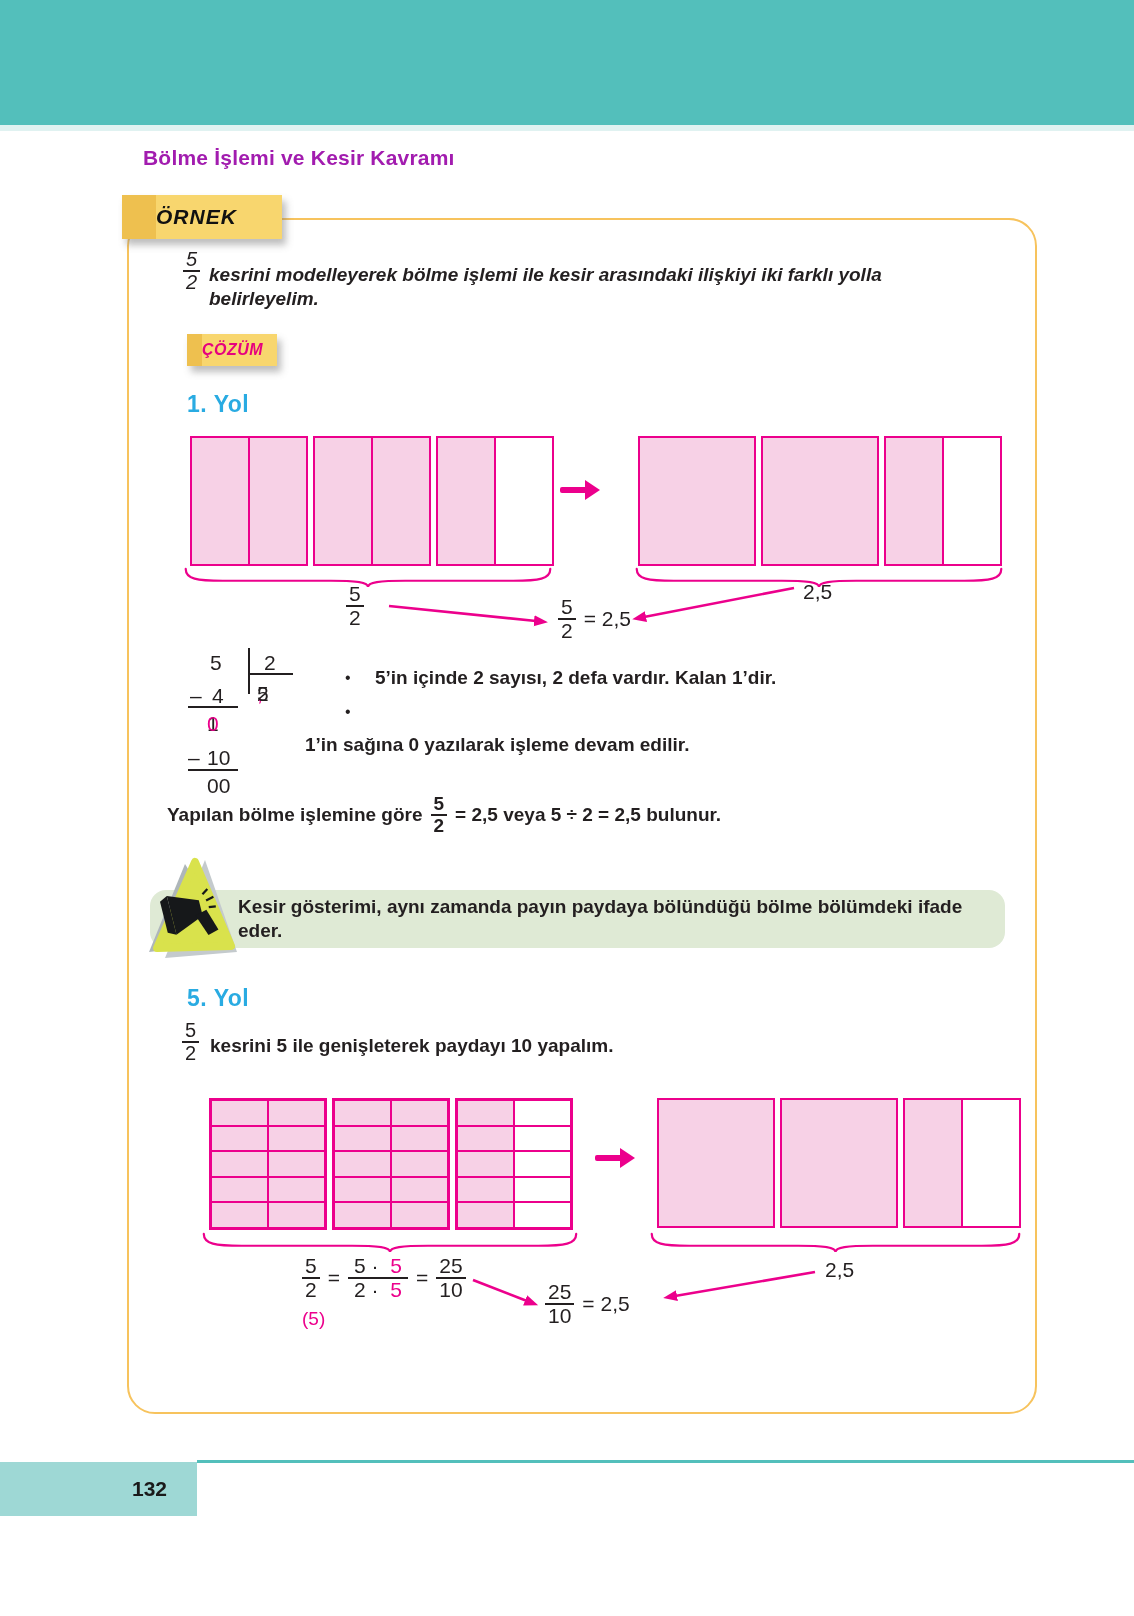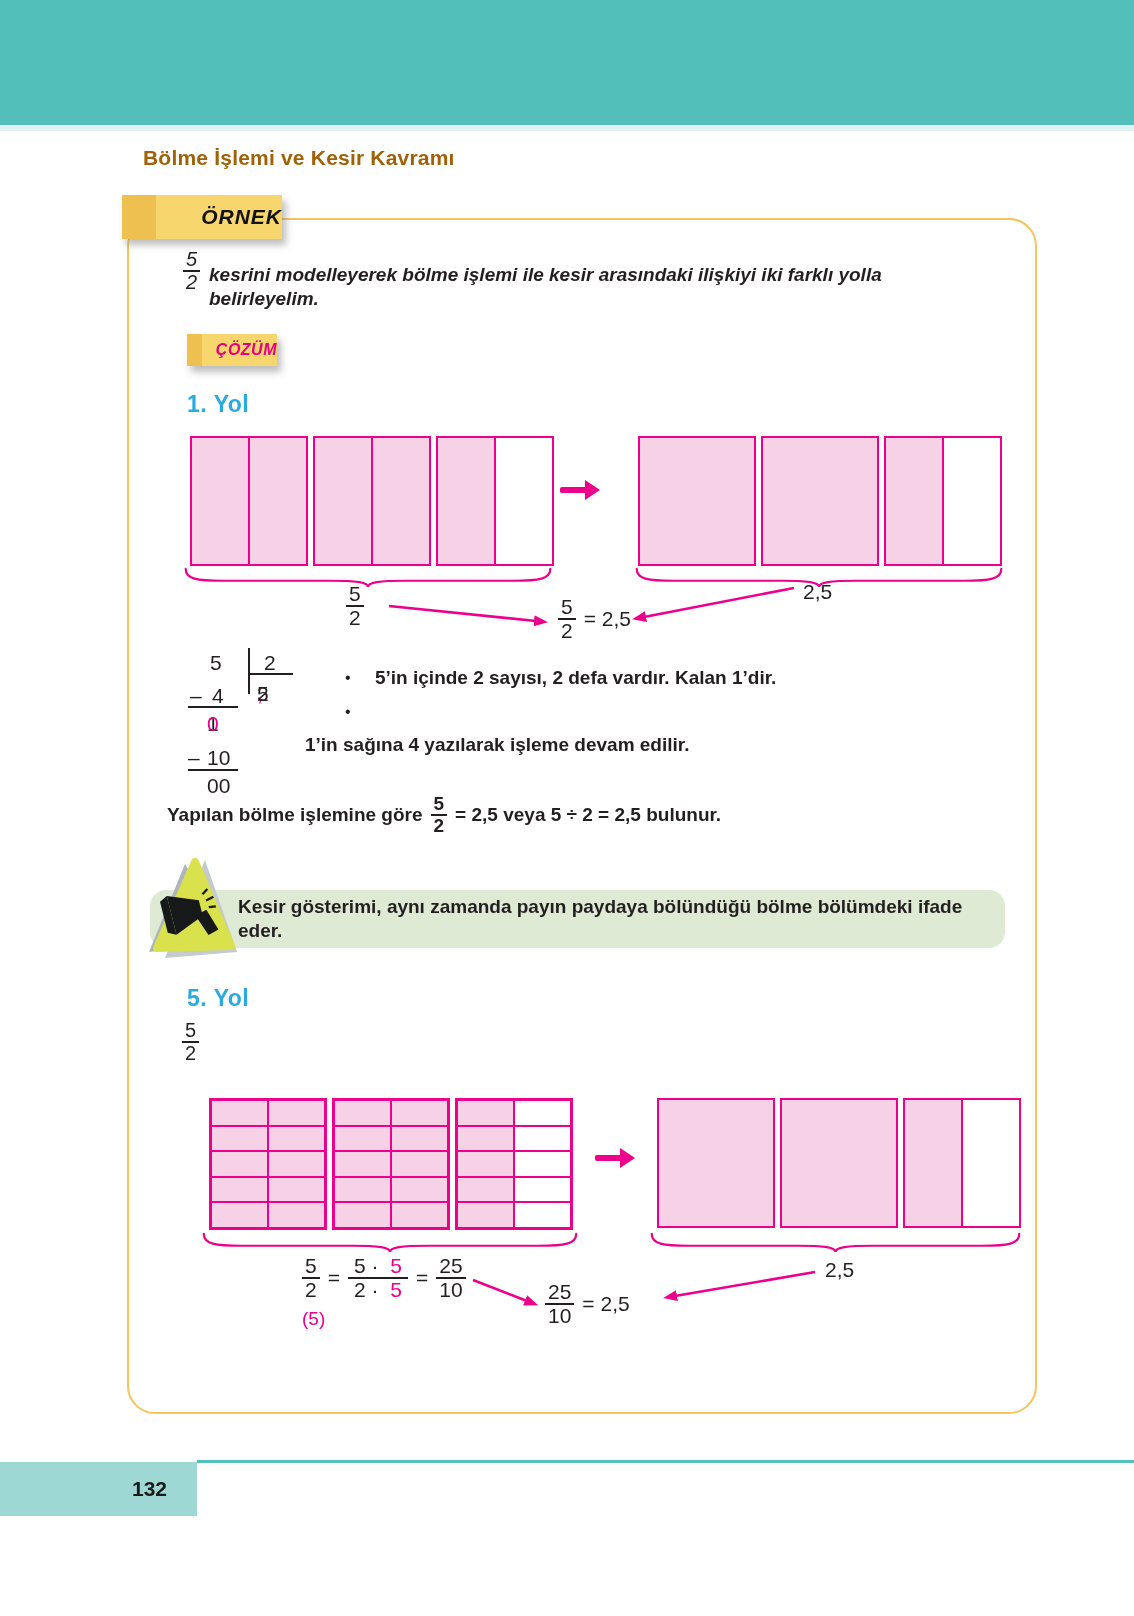--- a/index.html
+++ b/index.html
@@ -7,28 +7,28 @@
         font-family:"Liberation Sans",sans-serif;color:#231f20;}
   .abs{position:absolute;}
   
   .topbar{left:0;top:0;width:1134px;height:125px;background:#53bfbb;}
   .topbar-strip{left:0;top:125px;width:1134px;height:6px;background:#e0f2f1;}
   .footer-line{left:197px;top:1460px;width:937px;height:3px;background:#53bfbb;}
   .footer-box{left:0;top:1462px;width:197px;height:54px;background:#9ed8d5;
               display:flex;align-items:center;justify-content:flex-end;padding-right:30px;box-sizing:border-box;
               font-weight:bold;font-size:21px;color:#1a1a1a;}
   
-  .page-title{left:143px;top:146px;font-size:21px;font-weight:bold;color:#a16207;letter-spacing:.2px;}
+  .page-title{left:143px;top:146px;font-size:21px;font-weight:bold;color:#a21caf;letter-spacing:.2px;}
   .way-heading{font-size:23px;font-weight:bold;color:#29abe2;letter-spacing:.5px;}
   
   .content-box{left:127px;top:218px;width:906px;height:1192px;border:2px solid #f7c35d;border-radius:28px;}
   
   .tab{display:flex;align-items:center;box-shadow:4px 6px 7px rgba(110,110,110,.45);}
   .tab .accent{height:100%;background:#eec04f;}
-  .tab .tab-label{flex:1;text-align:right;font-weight:bold;font-style:italic;}
+  .tab .tab-label{flex:1;text-align:left;font-weight:bold;font-style:italic;}
   .ornek-tab{left:122px;top:195px;width:160px;height:44px;background:#f8d66e;}
   .ornek-tab .accent{width:34px;}
   .ornek-tab .tab-label{font-size:21px;color:#111;letter-spacing:1px;}
   .cozum-tab{left:187px;top:334px;width:90px;height:32px;background:#f8d66e;}
   .cozum-tab .accent{width:15px;}
   .cozum-tab .tab-label{font-size:16px;color:#e6007e;letter-spacing:.5px;}
   
   .frac{display:inline-flex;flex-direction:column;align-items:center;line-height:1.05;vertical-align:middle;}
   .frac span{padding:0 3px;}
   .frac .den{border-top:2px solid #231f20;}
@@ -178,21 +178,21 @@
       </span>
     <span style="left:8px;top:102px">–</span>
     <span style="left:27px;top:102px">10</span>
     <div class="rule" style="left:8px;top:124px;width:50px;height:2px"></div>
     <span style="left:27px;top:130px">00</span>
   </div>
 
   <span class="abs bullet-dot" style="left:345px;top:669px">•</span>
   <div class="abs body-text" style="left:375px;top:666px;width:620px">5’in içinde 2 sayısı, 2 defa vardır. Kalan 1’dir.</div>
   <span class="abs bullet-dot" style="left:345px;top:703px">•</span>
-  <div class="abs body-text" style="left:305px;top:733px;width:650px">1’in sağına 4 yazılarak işleme devam edilir.</div>
+  <div class="abs body-text" style="left:305px;top:733px;width:650px">1’in sağına 0 yazılarak işleme devam edilir.</div>
 
   <div class="abs inline-row body-text" style="left:167px;top:790px;height:50px">
     <span>Yapılan bölme işlemine göre</span>
     <span class="frac f19">
       <span class="num">5</span>
       <span class="den">2</span>
     </span>
     <span>= 2,5  veya  5 ÷ 2 = 2,5 bulunur.</span>
   </div>
 
@@ -214,20 +214,21 @@
       </g>
     </g>
   </svg>
 
   <div class="abs way-heading" style="left:187px;top:985px">5. Yol</div>
 
   <span class="abs frac f20" style="left:182px;top:1020px">
     <span class="num">5</span>
     <span class="den">2</span>
   </span>
+  <div class="abs body-text" style="left:210px;top:1034px;width:700px">kesrini 5 ile genişleterek paydayı 10 yapalım.</div>
 
   <div class="model cellgrid" style="left:209px;top:1098px">
       <div class="unit" style="grid-template-columns: repeat(2, 1fr);">
         <div class="cell shaded"></div>
         <div class="cell shaded"></div>
         <div class="cell shaded"></div>
         <div class="cell shaded"></div>
         <div class="cell shaded"></div>
         <div class="cell shaded"></div>
         <div class="cell shaded"></div>

